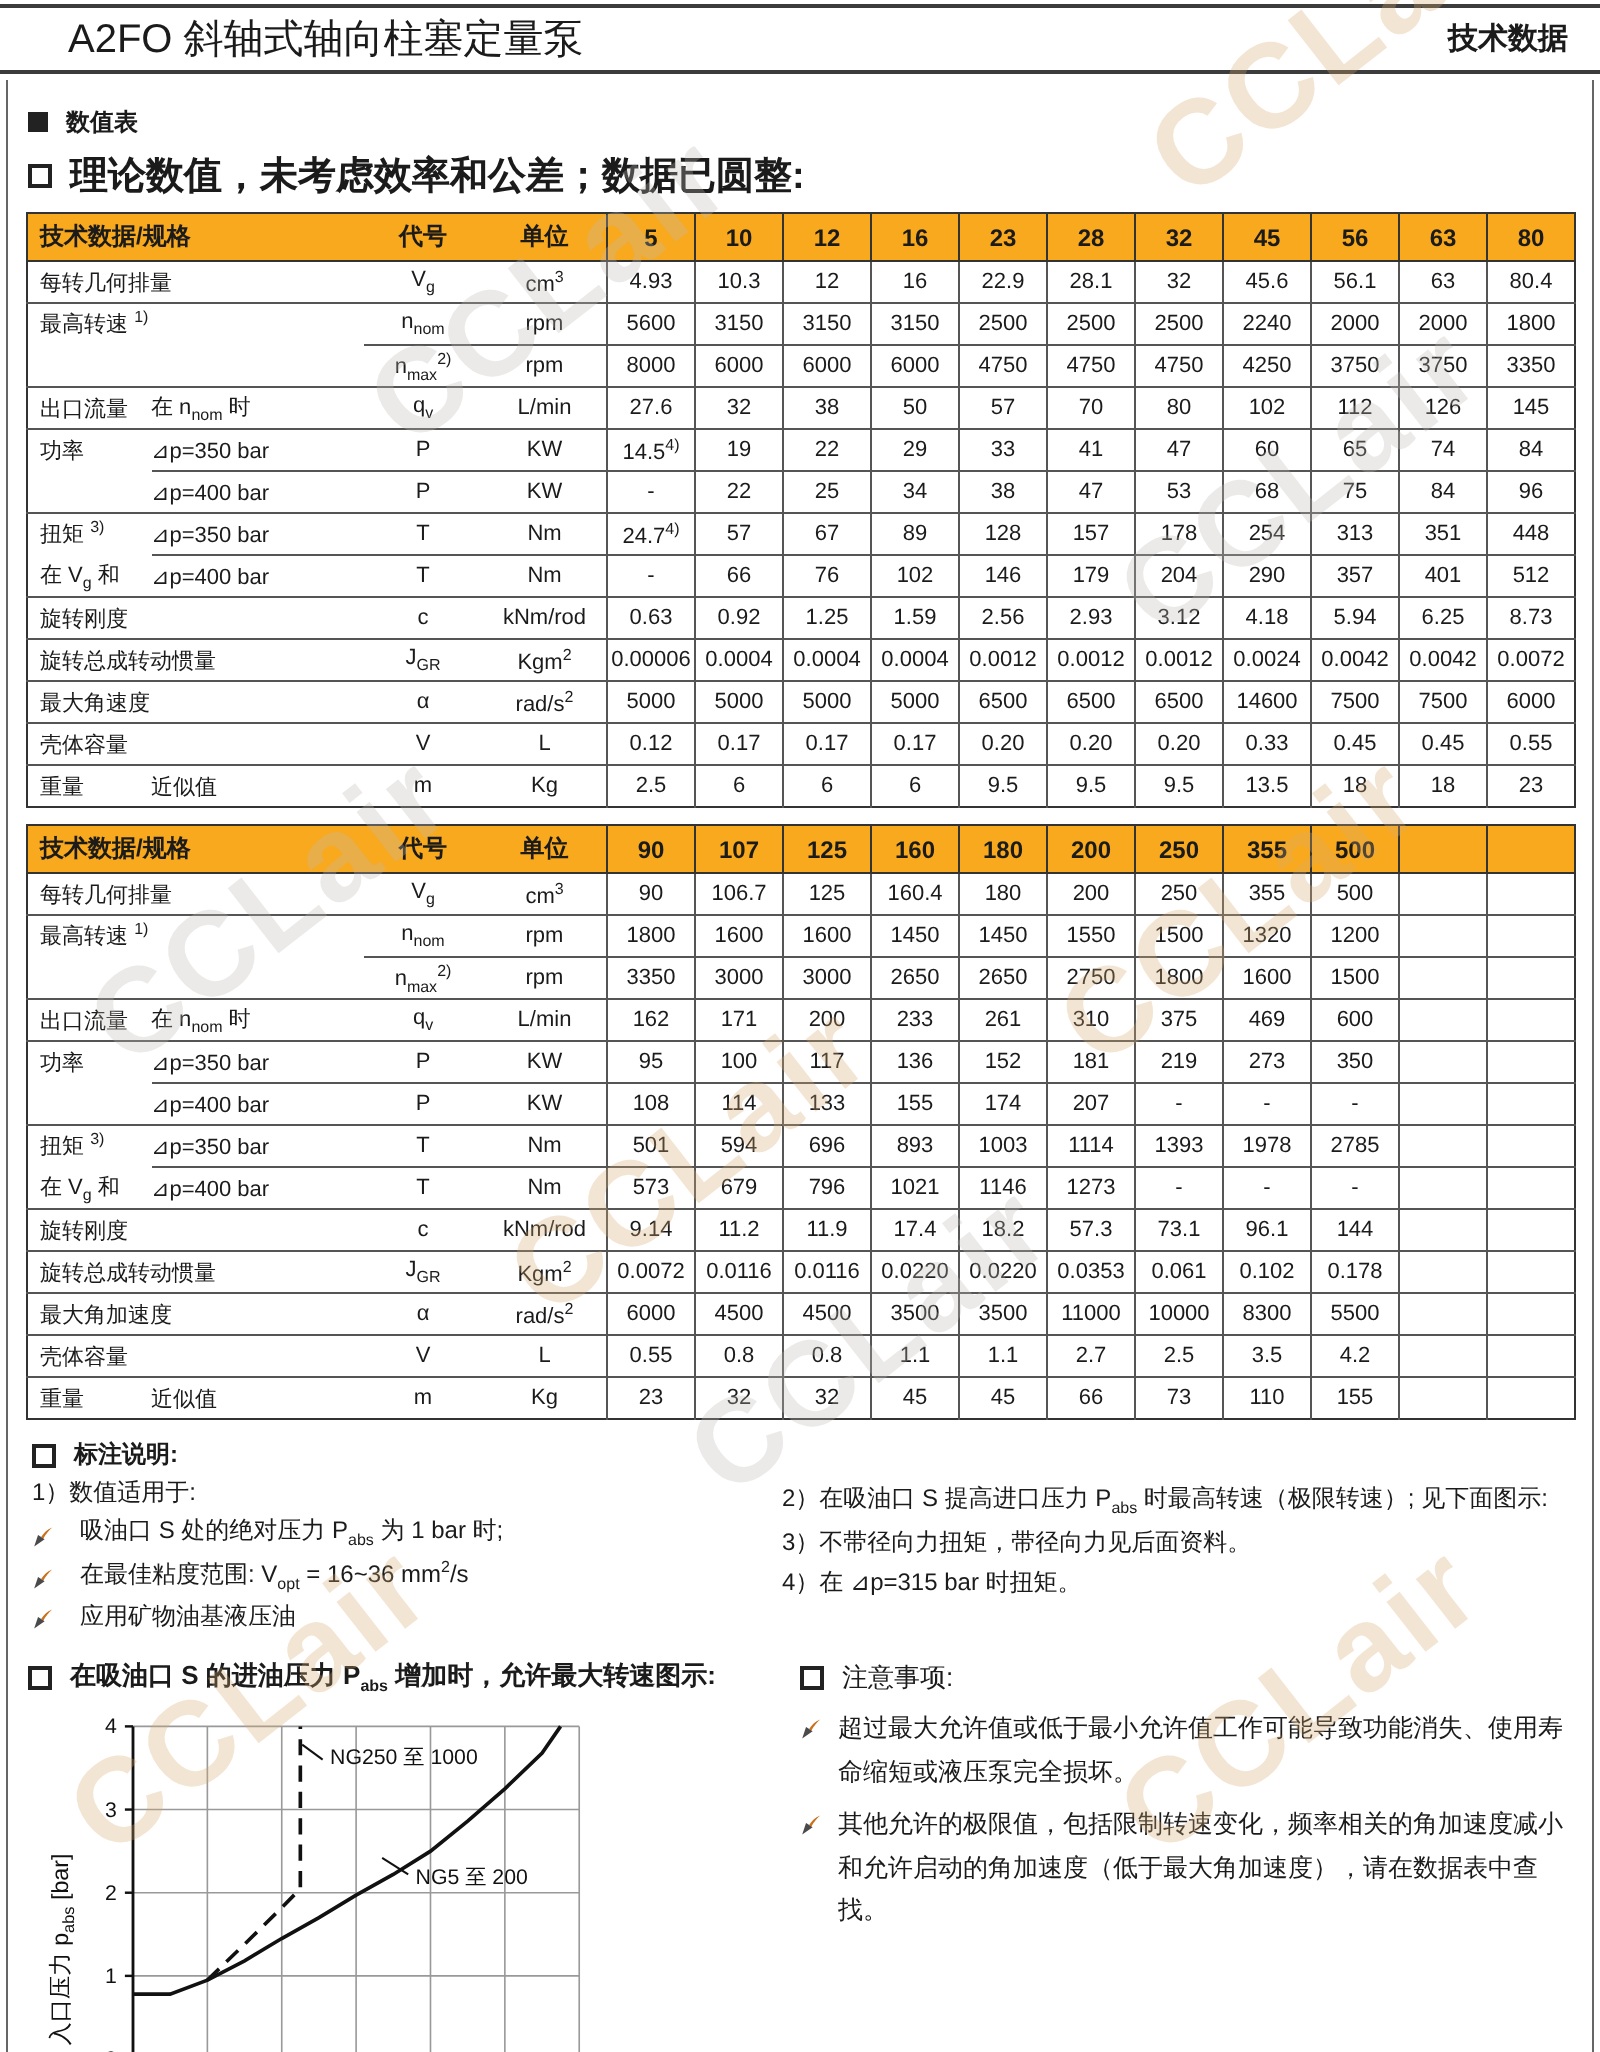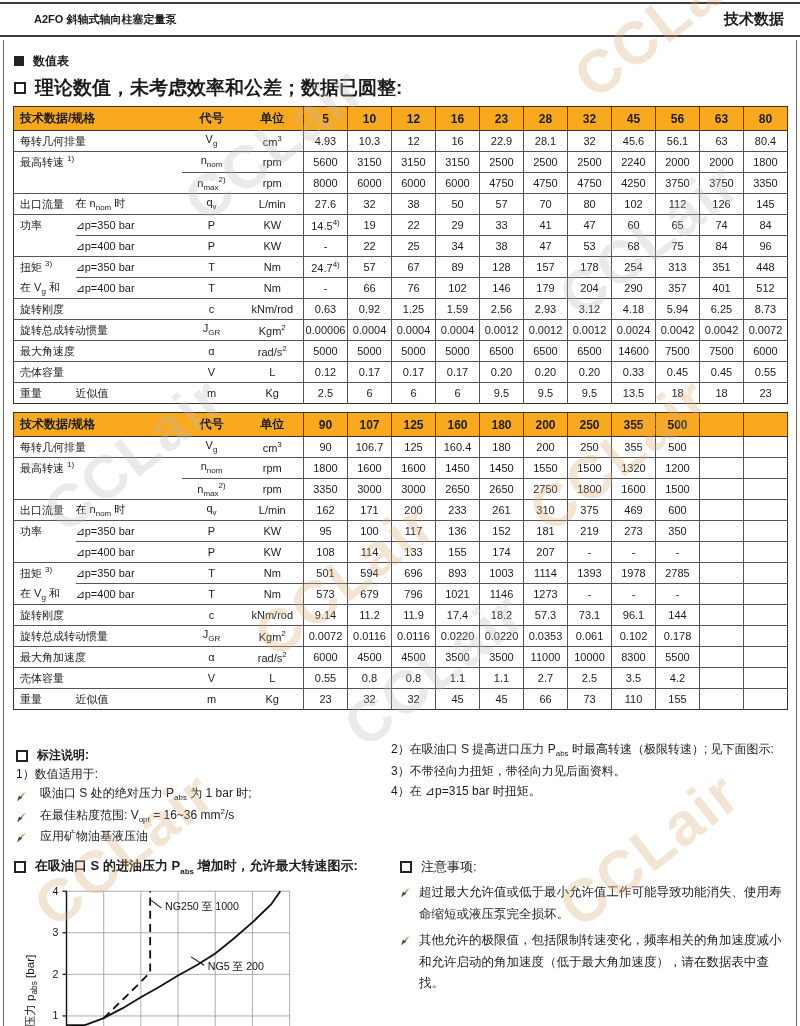--- a/index.html
+++ b/index.html
@@ -7,21 +7,21 @@
        font-family:"Liberation Sans","DejaVu Sans",sans-serif;overflow:hidden;}
   .page{position:absolute;inset:0;}
   
   .wm{position:absolute;font-size:60px;font-weight:bold;letter-spacing:2px;
       transform:rotate(-38deg);pointer-events:none;z-index:6;white-space:nowrap;}
   
   .hdr{position:absolute;top:2px;left:0;right:0;height:35px;background:#fff;
        border-top:2px solid #3c3c3c;border-bottom:2px solid #3c3c3c;
        display:flex;align-items:center;justify-content:space-between;
        padding:0 16px 0 34px;box-sizing:border-box;z-index:2;}
-  .hdr .tl{font-size:11px;font-weight:700;}
+  .hdr .tl{font-size:20px;font-weight:400;}
   .hdr .tr{font-size:15px;font-weight:700;}
   .content{position:absolute;top:40px;left:3px;right:3px;bottom:0;
            border-left:1px solid #666;border-right:1px solid #666;
            padding:6px 8px 0 8px;box-sizing:border-box;z-index:1;}
   .secline{display:flex;align-items:center;gap:9px;margin:4px 0 0 2px;height:22px;}
   .secline .txt{font-size:12px;font-weight:700;}
   .sq{display:inline-block;width:10px;height:10px;background:#222;flex:0 0 auto;}
   .osq{display:inline-block;width:8px;height:8px;border:2px solid #222;background:#fff;flex:0 0 auto;}
   .subline{display:flex;align-items:center;gap:9px;margin:6px 0 8px 2px;height:20px;}
   .subline .txt{font-size:19px;font-weight:700;}
@@ -39,21 +39,21 @@
   table.tech td.unit{text-align:center;}
   table.tech td.val{text-align:center;border-left:1px solid #555;}
   table.tech td.nt{border-top:none;}
   sub{font-size:8px;} sup{font-size:8px;}
   
   .fnrow{display:flex;margin:8px 0 0 4px;font-size:12px;line-height:1.6;}
   .fnleft{width:375px;flex:0 0 auto;}
   .fnright{flex:1;padding-top:22px;}
   .fnitem{display:flex;gap:13px;align-items:center;}
   .fnitem .ic{margin-top:3px;flex:0 0 auto;}
-  .fnhead{display:flex;gap:9px;align-items:center;font-weight:700;margin-top:28px;}
+  .fnhead{display:flex;gap:9px;align-items:center;font-weight:700;}
   .fnright .ln{margin-bottom:1px;}
   
   .bottom{display:flex;margin:12px 0 0 2px;}
   .chartblk{width:372px;flex:0 0 auto;}
   .capline{display:flex;gap:9px;align-items:flex-start;font-size:13px;font-weight:700;line-height:1.3;}
   .capline .osq{margin-top:3px;}
   .notesblk{flex:1;padding-left:14px;}
   .noteshead{display:flex;gap:9px;align-items:center;font-size:13px;font-weight:400;margin-bottom:6px;}
   .noteitem{display:flex;gap:8px;align-items:flex-start;font-size:12.5px;line-height:1.75;margin-bottom:4px;}
   .noteitem .ic{margin-top:5px;flex:0 0 auto;}

